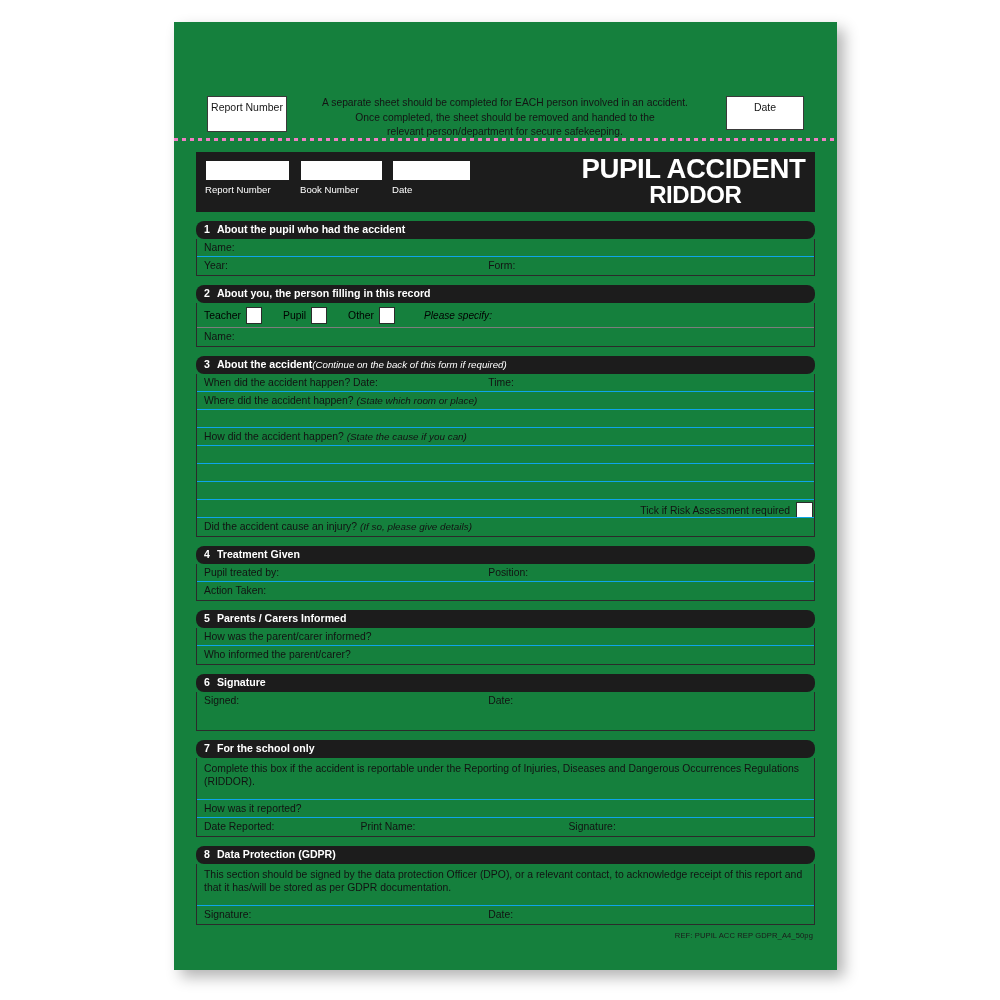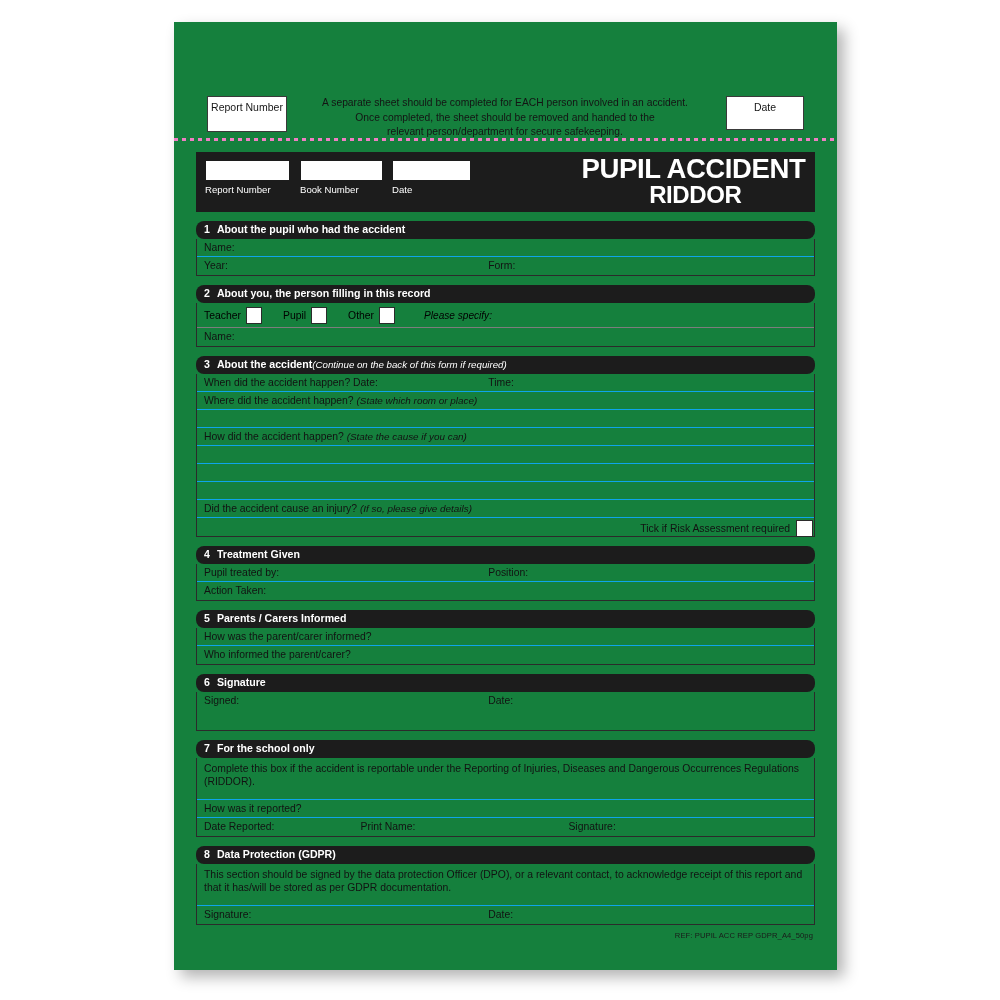--- a/index.html
+++ b/index.html
@@ -286,25 +286,25 @@
         <div class="section">
           <div class="section-header"><span class="hdr-num">3</span><span>About the accident</span><span class="hdr-note">(Continue on the back of this form if required)</span></div>
           <div class="section-rows">
             <div class="row"><span>When did the accident happen? Date:</span><span class="col-mid">Time:</span></div>
             <div class="row"><span>Where did the accident happen?</span> <span class="italic-note"> (State which room or place)</span></div>
             <div class="row blank"></div>
             <div class="row"><span>How did the accident happen?</span> <span class="italic-note"> (State the cause if you can)</span></div>
             <div class="row blank"></div>
             <div class="row blank"></div>
             <div class="row blank"></div>
-            <div class="row"><span>Did the accident cause an injury?</span> <span class="italic-note"> (If so, please give details)</span></div>
             <div class="row risk-row">
               <span class="risk-label">Tick if Risk Assessment required</span>
               <span class="risk-box"></span>
             </div>
+            <div class="row"><span>Did the accident cause an injury?</span> <span class="italic-note"> (If so, please give details)</span></div>
           </div>
         </div>
         <div class="section">
           <div class="section-header"><span class="hdr-num">4</span><span>Treatment Given</span></div>
           <div class="section-rows">
             <div class="row"><span>Pupil treated by:</span><span class="col-mid">Position:</span></div>
             <div class="row"><span>Action Taken:</span></div>
           </div>
         </div>
         <div class="section">

